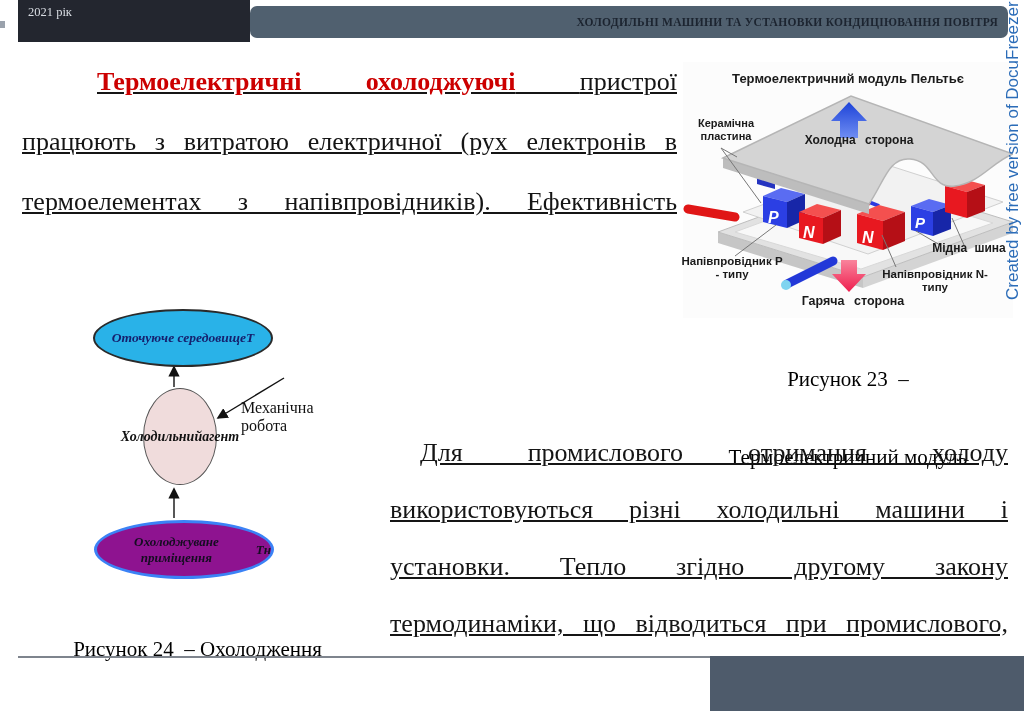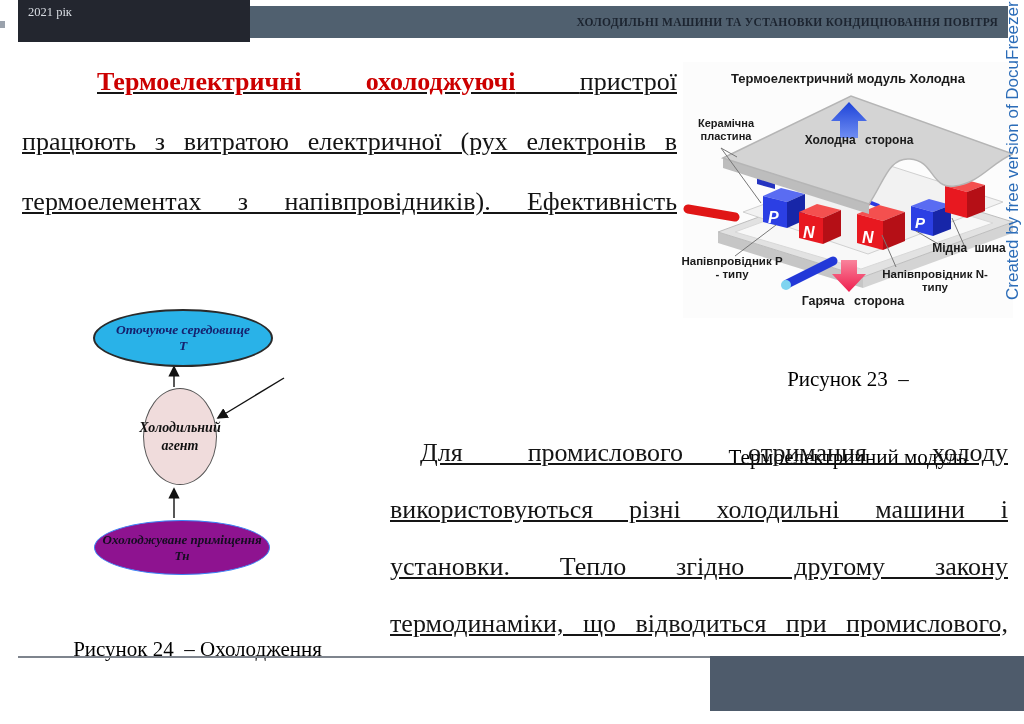--- a/index.html
+++ b/index.html
@@ -2,21 +2,21 @@
 <html><head>
 <meta charset="utf-8">
 <style>
   html,body{margin:0;padding:0;background:#ffffff;}
   .page{position:relative;width:1024px;height:724px;background:#ffffff;overflow:hidden;
         font-family:"Liberation Serif", serif;color:#151515;}
 
   
   .edge-tick{position:absolute;left:0;top:21px;width:5px;height:7px;background:#9aa2ac;}
   .slate-bar{position:absolute;left:250px;top:6px;width:758px;height:32px;background:#50606f;
-             display:flex;align-items:center;justify-content:flex-end;padding:0;box-sizing:border-box;}
+             display:flex;align-items:center;justify-content:flex-end;padding:0;box-sizing:border-box;border-radius:7px;}
   .slate-bar span{font-size:11.5px;color:#1c2430;letter-spacing:.3px;margin-right:10px;font-weight:bold;}
   .navy-bar{position:absolute;left:18px;top:0;width:232px;height:42px;background:#23262f;
             box-sizing:border-box;padding:2px 0 0 10px;}
   .navy-bar span{font-size:12.5px;color:#d9dde3;}
 
   
   .watermark{position:absolute;right:1px;top:-46px;height:346px;writing-mode:vertical-rl;
              transform:rotate(180deg);font-family:"Liberation Sans",sans-serif;font-size:17px;
              color:#2b6cb8;white-space:nowrap;z-index:9;}
 
@@ -45,28 +45,28 @@
 
   
   .caption{position:absolute;text-align:center;font-size:21px;line-height:26px;color:#000;
            white-space:pre-wrap;}
   .cap23{left:683px;top:314px;width:330px;}
   .cap24{left:25px;top:584px;width:345px;}
 
   
   .diagram{position:absolute;left:60px;top:300px;width:320px;height:285px;}
   .diagram svg{position:absolute;left:0;top:0;}
-  .ellipse{position:absolute;border-radius:50%;display:flex;flex-direction:column;
+  .ellipse{position:absolute;border-radius:50%;display:flex;flex-direction:row;
            align-items:center;justify-content:center;font-weight:bold;font-style:italic;
            text-align:center;}
   .env{left:33px;top:9px;width:176px;height:54px;background:#29b2e8;border:2px solid #2a2a2a;
        color:#16216e;font-size:13.5px;line-height:16px;}
   .agent{left:83px;top:88px;width:72px;height:95px;background:#f0dcdc;border:1px solid #555;
          color:#111;font-size:14px;line-height:18px;text-align:center;}
-  .room{left:34px;top:220px;width:174px;height:53px;background:#8e1390;border:1px solid #3b82f6;
+  .room{left:34px;top:220px;width:174px;height:53px;background:#8e1390;border:3px solid #3b82f6;
         color:#140d20;font-size:13px;line-height:16px;}
   .work-label{position:absolute;left:181px;top:99px;width:90px;font-size:16px;line-height:18px;
               color:#111;}
 
   
   .rule{position:absolute;left:18px;top:656px;width:692px;height:2px;background:#7e848d;}
   .footer-block{position:absolute;left:710px;top:656px;width:314px;height:55px;background:#4e5b6b;}
 </style>
 </head>
 <body>
@@ -164,21 +164,21 @@
 
       <g stroke="#777" stroke-width="1">
         <line x1="38" y1="86" x2="54" y2="95"></line>
         <line x1="38" y1="86" x2="78" y2="141"></line>
         <line x1="52" y1="194" x2="93" y2="163"></line>
         <line x1="213" y1="205" x2="199" y2="173"></line>
         <line x1="257" y1="183" x2="233" y2="169"></line>
         <line x1="281" y1="183" x2="269" y2="156"></line>
       </g>
     </svg>
-    <div class="flabel f-title">Термоелектричний модуль Холодна</div>
+    <div class="flabel f-title">Термоелектричний модуль Пельтьє</div>
     <div class="flabel f-ceramic">Керамічна пластина</div>
     <div class="flabel f-cold">Холодна сторона</div>
     <div class="flabel f-hot">Гаряча сторона</div>
     <div class="flabel f-ptype">Напівпровідник Р - типу</div>
     <div class="flabel f-ntype">Напівпровідник N- типу</div>
     <div class="flabel f-copper">Мідна шина</div>
   </div>
 
   <div class="caption cap23">
     <div>Рисунок 23  –</div>
@@ -201,20 +201,24 @@
       <div>Т</div>
     </div>
     <div class="ellipse agent">
       <div>Холодильний</div>
       <div>агент</div>
     </div>
     <div class="ellipse room">
       <div>Охолоджуване приміщення</div>
       <div>Тн</div>
     </div>
+    <div class="work-label">
+      <div>Механічна</div>
+      <div>робота</div>
+    </div>
   </div>
 
   <div class="caption cap24">
     <div>Рисунок 24  – Охолодження</div>
     <div>холодильною машиною</div>
   </div>
 
   <div class="para para2">
     <div class="pline stretch indent2">Для промислового отримання холоду</div>
     <div class="pline stretch">використовуються різні холодильні машини і</div>

